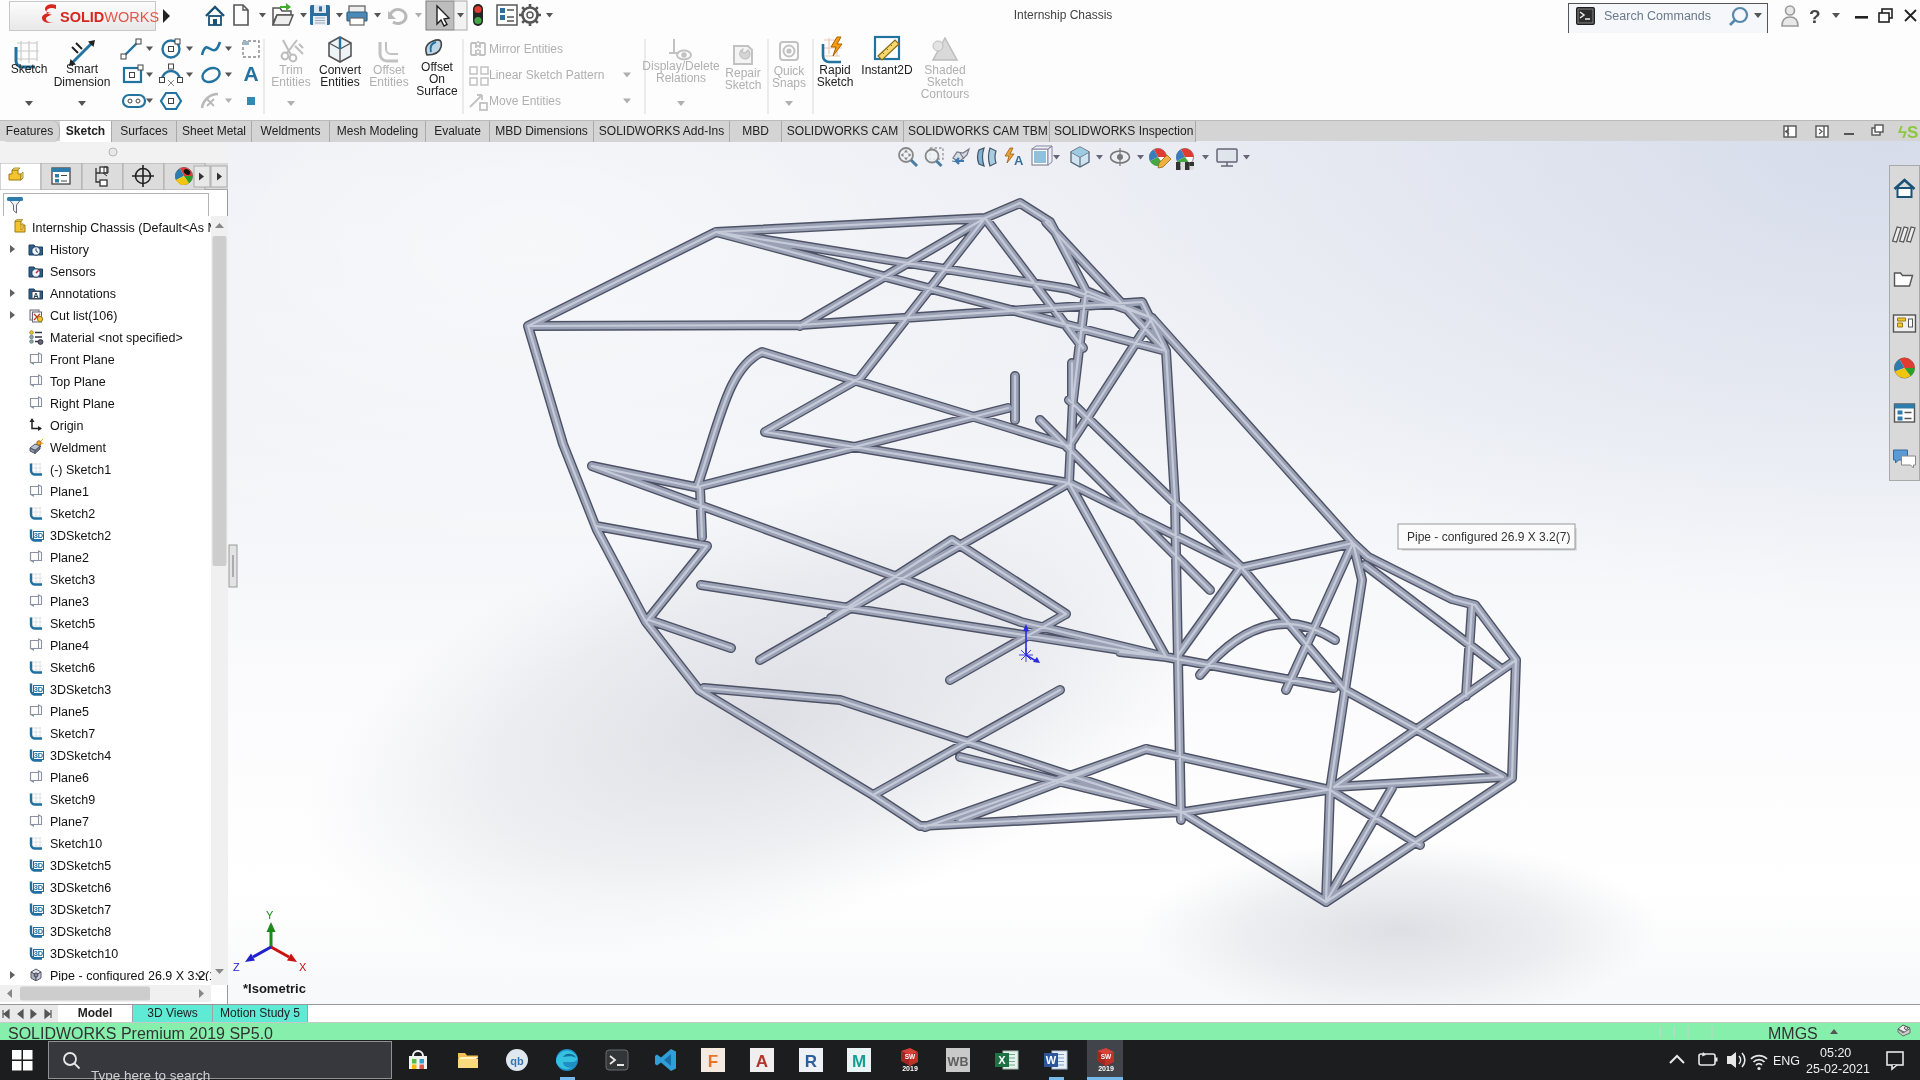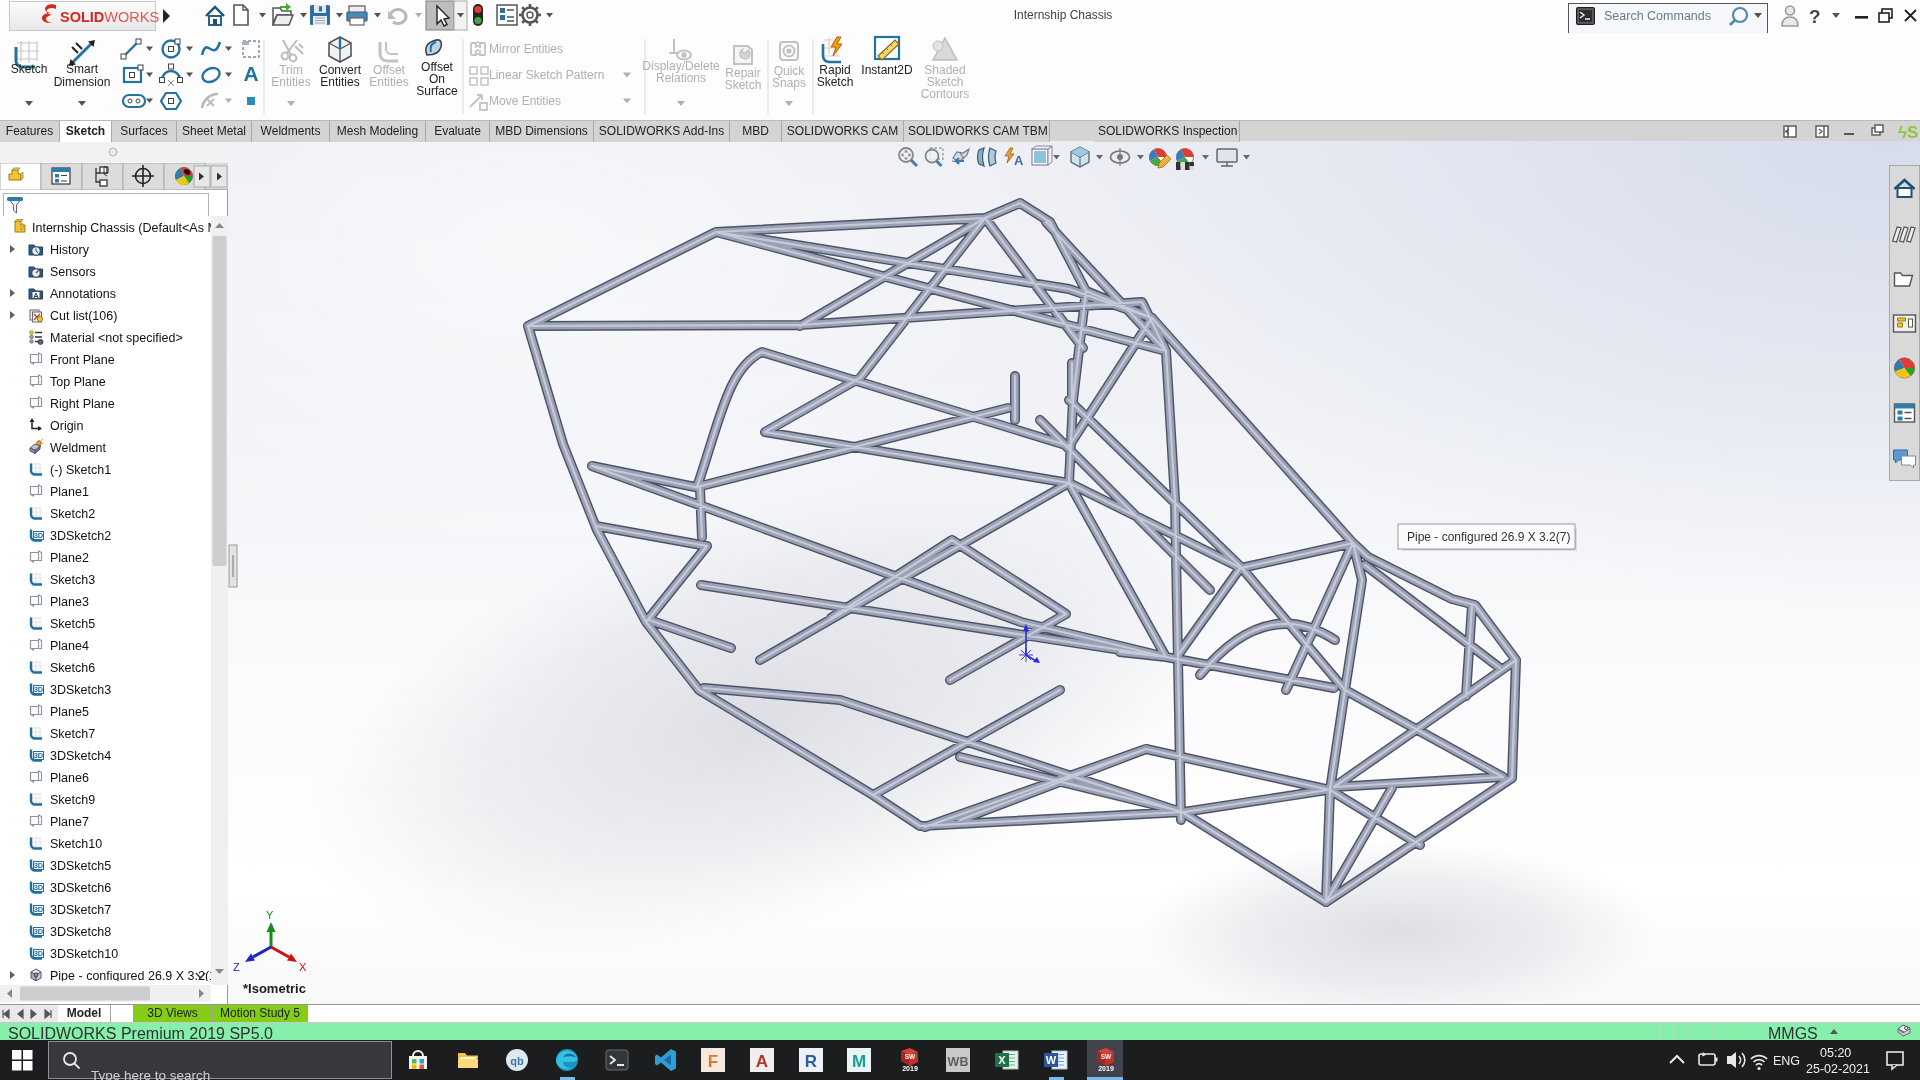--- a/index.html
+++ b/index.html
@@ -30,21 +30,21 @@
    radial-gradient(1300px 750px at 98% 0%, rgba(193,203,225,0.52), rgba(193,203,225,0) 62%),
    linear-gradient(180deg,#eceef4 0%, #f0f2f6 30%, #fbfbfd 62%, #ffffff 85%, #f6f7f9 100%); }
 #leftpanel { position:absolute; left:0; top:141px; width:228px; height:881px; background:#ffffff; border-right:1px solid #9a9a9a; z-index:20; }
 #lp-top { position:absolute; left:0; top:0; width:228px; height:22px; background:#f2f2f2; }
 #lp-tabs { position:absolute; left:0; top:22px; width:228px; height:27px; background:#d9d9d9; border-bottom:1px solid #a9a9a9;}
 #lp-filter { position:absolute; left:3px; top:52px; width:206px; height:25px; background:#fff; border:1px solid #b4b4b4; }
 #tree { position:absolute; left:0; top:75px; width:211px; height:769px; background:#fff; font-size:12.5px; color:#1a1a1a; }
 .vscroll { position:absolute; left:211px; top:75px; width:17px; height:769px; background:#f0f0f0; }
 .hscroll { position:absolute; left:0; top:844px; width:211px; height:17px; background:#f0f0f0; }
 #modeltabs { position:absolute; left:0; top:1004px; width:1920px; height:18px; background:#fff; border-top:1px solid #989898; z-index:21; }
-.mtab { position:absolute; top:0; height:18px; background:#84cc16; border-right:1px solid #a2a2a2; font-size:12px; color:#222; line-height:17px; text-align:center; }
+.mtab { position:absolute; top:0; height:18px; background:#5eead4; border-right:1px solid #a2a2a2; font-size:12px; color:#222; line-height:17px; text-align:center; }
 
 
 #taskpane { position:absolute; left:1889px; top:165px; width:31px; height:316px; background:#d9d9d9; border:1px solid #a9a9a9; z-index:22; }
 
 
 #statusbar { position:absolute; left:0; top:1022px; width:1920px; height:18px; background:#86efac; border-top:1px solid #c8c8c8; font-size:16px; color:#333; z-index:30; }
 
 
 #taskbarw { position:absolute; left:0; top:1040px; width:1920px; height:40px; background:#1c1d1f; z-index:40; }
 #tsearch { position:absolute; left:48px; top:1px; width:344px; height:38px; background:#36383d; border:1.5px solid #8f9194; }
@@ -536,33 +536,33 @@
             <circle cx="-7" cy="-4" r="5" fill="#e3e3e3" stroke="#bdbdbd"></circle>
           </g>
     <text x="945" y="41" fill="#b0b0b0">Shaded</text>
           <text x="945" y="53" fill="#b0b0b0">Sketch</text>
           <text x="945" y="65" fill="#b0b0b0">Contours</text>
   </g>
 </svg>
 </div>
 
 <div id="tabbar">
-  <div class="rtab" style="left:0;width:60px;">Features</div>
+  <div class="rtab" style="left:0;width:60px;border-radius:8px;">Features</div>
   <div class="rtab active" style="left:60px;width:52px;">Sketch</div>
   <div class="rtab" style="left:112px;width:65px;">Surfaces</div>
   <div class="rtab" style="left:177px;width:75px;">Sheet Metal</div>
   <div class="rtab" style="left:252px;width:78px;">Weldments</div>
   <div class="rtab" style="left:330px;width:96px;">Mesh Modeling</div>
   <div class="rtab" style="left:426px;width:64px;">Evaluate</div>
   <div class="rtab" style="left:490px;width:104px;">MBD Dimensions</div>
   <div class="rtab" style="left:594px;width:136px;text-align:center;">SOLIDWORKS Add-Ins</div>
   <div class="rtab" style="left:730px;width:52px;">MBD</div>
   <div class="rtab" style="left:782px;width:122px;">SOLIDWORKS CAM</div>
   <div class="rtab" style="left:904px;width:146px;">SOLIDWORKS CAM TBM</div>
-  <div class="rtab" style="left:1050px;width:146px;margin-left:44px;">SOLIDWORKS Inspection</div>
+  <div class="rtab" style="left:1050px;width:146px;">SOLIDWORKS Inspection</div>
   <svg class="abs" style="left:1780px;top:0;" width="140" height="21" viewBox="0 0 140 21">
     <g stroke="#555" fill="none" stroke-width="1.4">
       <rect x="4" y="5" width="12" height="11" fill="#fff"></rect>
           <path d="M8,5 v11 M8,10.5 l-3,0"></path>
           <path d="M9,8 l-3,2.5 3,2.5" stroke-width="1.2"></path>
       <rect x="36" y="5" width="12" height="11" fill="#fff"></rect>
           <path d="M44,5 v11"></path>
           <path d="M39,8 l3,2.5 -3,2.5" stroke-width="1.2"></path>
       <path d="M64,13 h10" stroke-width="2"></path>
       <rect x="92" y="7" width="8" height="7" fill="#fff"></rect>
@@ -852,21 +852,21 @@
 <div id="modeltabs">
   <svg class="abs" style="left:0;top:0;" width="58" height="18">
         <rect width="58" height="18" fill="#e9e9e9"></rect>
         <g stroke="#555" stroke-width="1.2" fill="#555">
           <path d="M4,9 l5,-4 v8 z M3,5 v8" fill="#555"></path>
           <path d="M18,9 l5,-4 v8 z"></path>
           <path d="M31,5 l5,4 -5,4 z"></path>
           <path d="M45,5 l5,4 -5,4 z M51,5 v8"></path>
         </g>
       </svg>
-  <div class="mtab" style="left:58px;width:53px;background:#fff;font-weight:bold;">Model</div>
+  <div class="mtab" style="left:58px;width:75px;background:#fff;font-weight:bold;">Model</div>
   <div class="mtab" style="left:133px;width:80px;">3D Views</div>
   <div class="mtab" style="left:213px;width:95px;">Motion Study 5</div>
 </div>
 
 <div id="taskpane">
   <svg width="29" height="314" viewBox="0 0 29 314">
     <g transform="translate(14.5,22)">
           <path d="M-10,1 L0,-8 L10,1" stroke="#1a5276" stroke-width="2.6" fill="none"></path>
           <rect x="-7" y="0" width="14" height="9" fill="#fff" stroke="#1a5276" stroke-width="2"></rect>
         </g>

